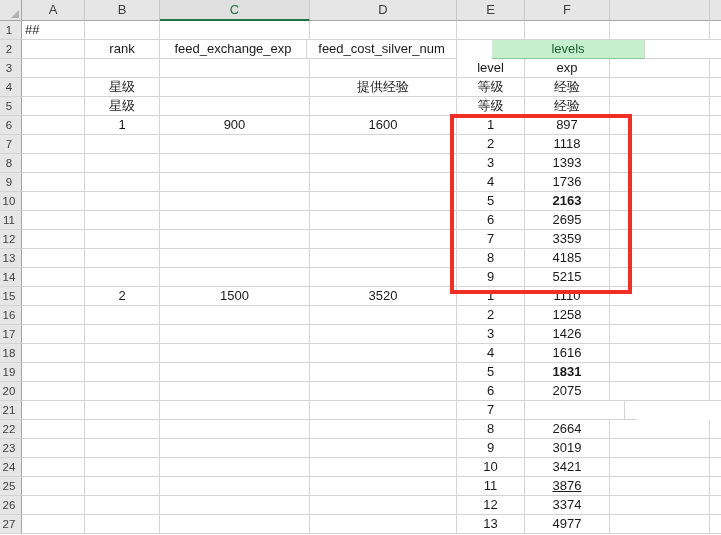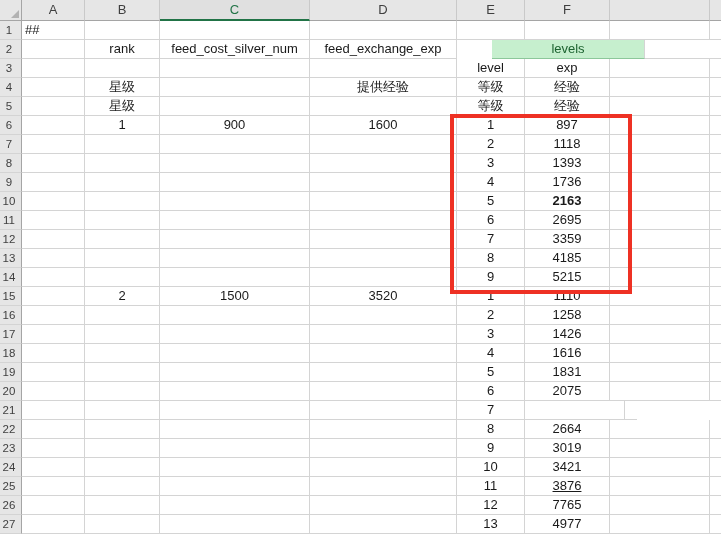--- a/index.html
+++ b/index.html
@@ -113,22 +113,22 @@
         <div class="cell" style="width: 85px;"></div>
         <div class="cell" style="width: 100px;"></div>
         <div class="cell no-right" style="width: 12px;"></div>
       </div>
       <div class="sheet-row">
         <div class="rownum">
           <span>2</span>
         </div>
         <div class="cell" style="width: 63px;"></div>
         <div class="cell" style="width: 75px;">rank</div>
+        <div class="cell" style="width: 147px;">feed_exchange_exp</div>
         <div class="cell" style="width: 150px;">feed_cost_silver_num</div>
-        <div class="cell" style="width: 147px;">feed_exchange_exp</div>
         <div class="cell merged-green" style="width: 153px; background: rgb(198, 239, 206); color: rgb(29, 99, 48); border-bottom: 1px solid rgb(140, 199, 154); margin-left: 35px;">levels</div>
         <div class="cell" style="width: 100px;"></div>
         <div class="cell no-right" style="width: 12px;"></div>
       </div>
       <div class="sheet-row">
         <div class="rownum">
           <span>3</span>
         </div>
         <div class="cell" style="width: 63px;"></div>
         <div class="cell" style="width: 75px;"></div>
@@ -336,21 +336,21 @@
       </div>
       <div class="sheet-row">
         <div class="rownum">
           <span>19</span>
         </div>
         <div class="cell" style="width: 63px;"></div>
         <div class="cell" style="width: 75px;"></div>
         <div class="cell" style="width: 150px;"></div>
         <div class="cell" style="width: 147px;"></div>
         <div class="cell" style="width: 68px;">5</div>
-        <div class="cell" style="width: 85px;">1831</div>
+        <div class="cell" style="width: 85px; font-weight: bold;">1831</div>
         <div class="cell" style="width: 100px;"></div>
         <div class="cell no-right" style="width: 12px;"></div>
       </div>
       <div class="sheet-row">
         <div class="rownum">
           <span>20</span>
         </div>
         <div class="cell" style="width: 63px;"></div>
         <div class="cell" style="width: 75px;"></div>
         <div class="cell" style="width: 150px;"></div>
@@ -426,21 +426,21 @@
       </div>
       <div class="sheet-row">
         <div class="rownum">
           <span>26</span>
         </div>
         <div class="cell" style="width: 63px;"></div>
         <div class="cell" style="width: 75px;"></div>
         <div class="cell" style="width: 150px;"></div>
         <div class="cell" style="width: 147px;"></div>
         <div class="cell" style="width: 68px;">12</div>
-        <div class="cell" style="width: 85px;">7765</div>
+        <div class="cell" style="width: 85px;">3374</div>
         <div class="cell" style="width: 100px;"></div>
         <div class="cell no-right" style="width: 12px;"></div>
       </div>
       <div class="sheet-row">
         <div class="rownum">
           <span>27</span>
         </div>
         <div class="cell" style="width: 63px;"></div>
         <div class="cell" style="width: 75px;"></div>
         <div class="cell" style="width: 150px;"></div>

